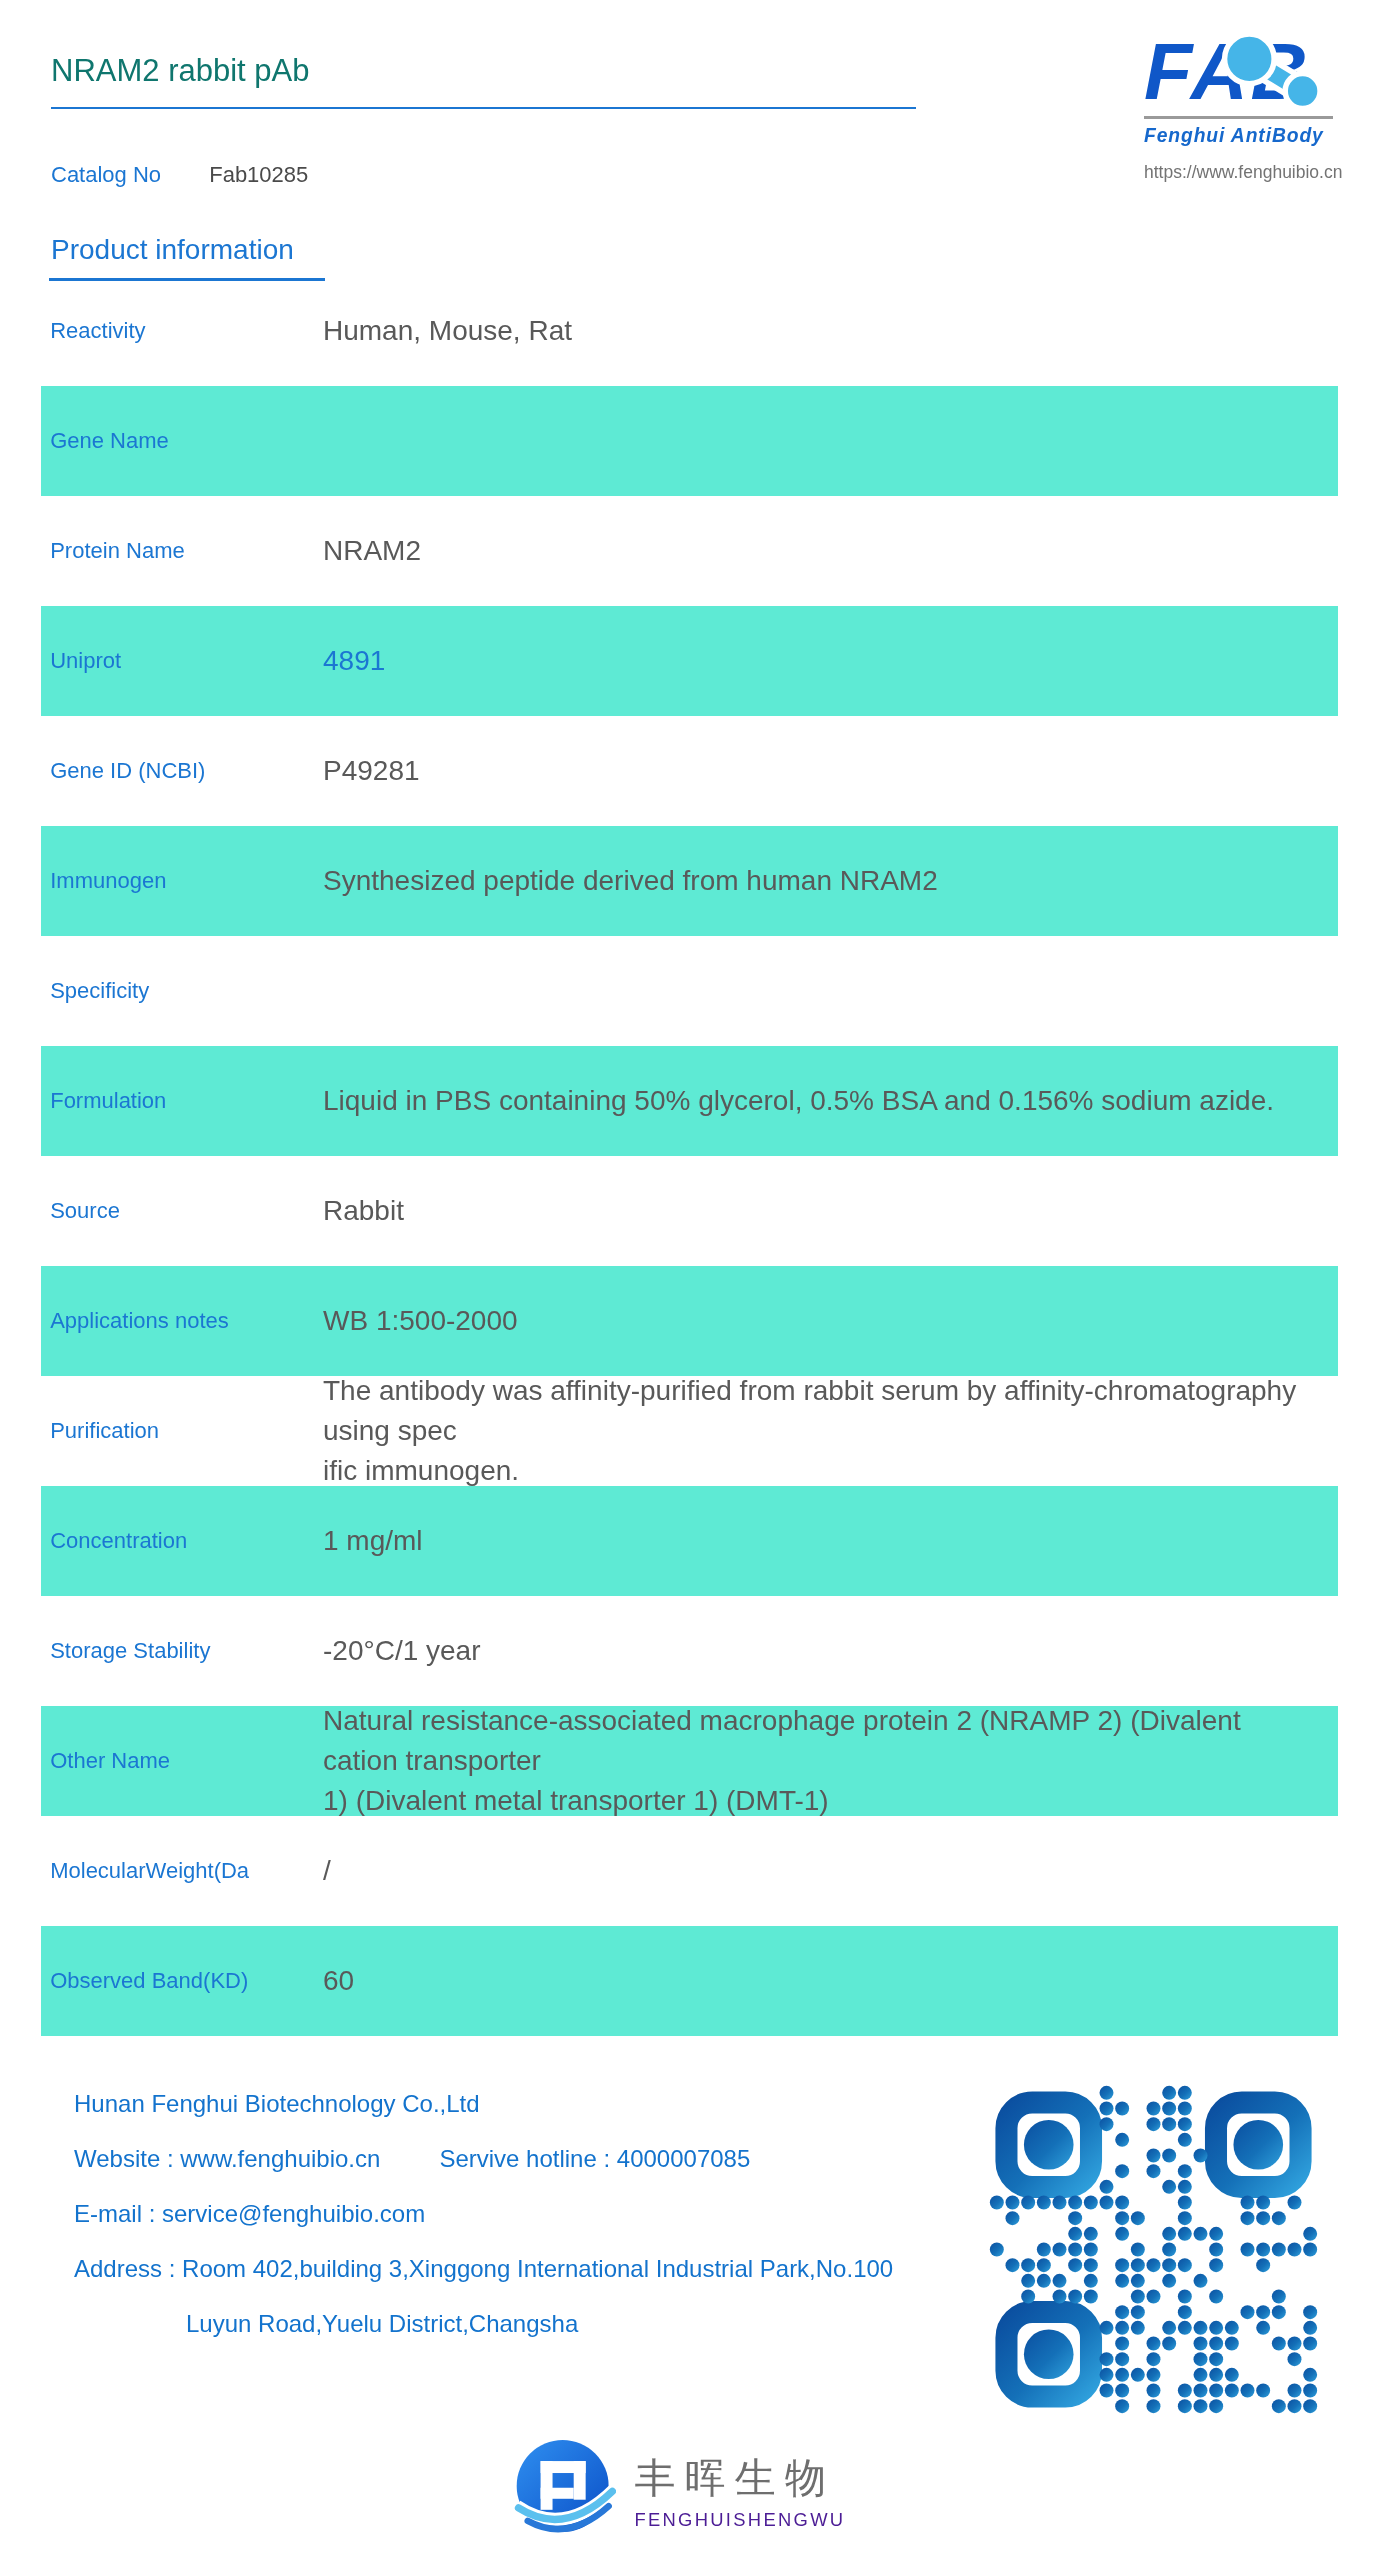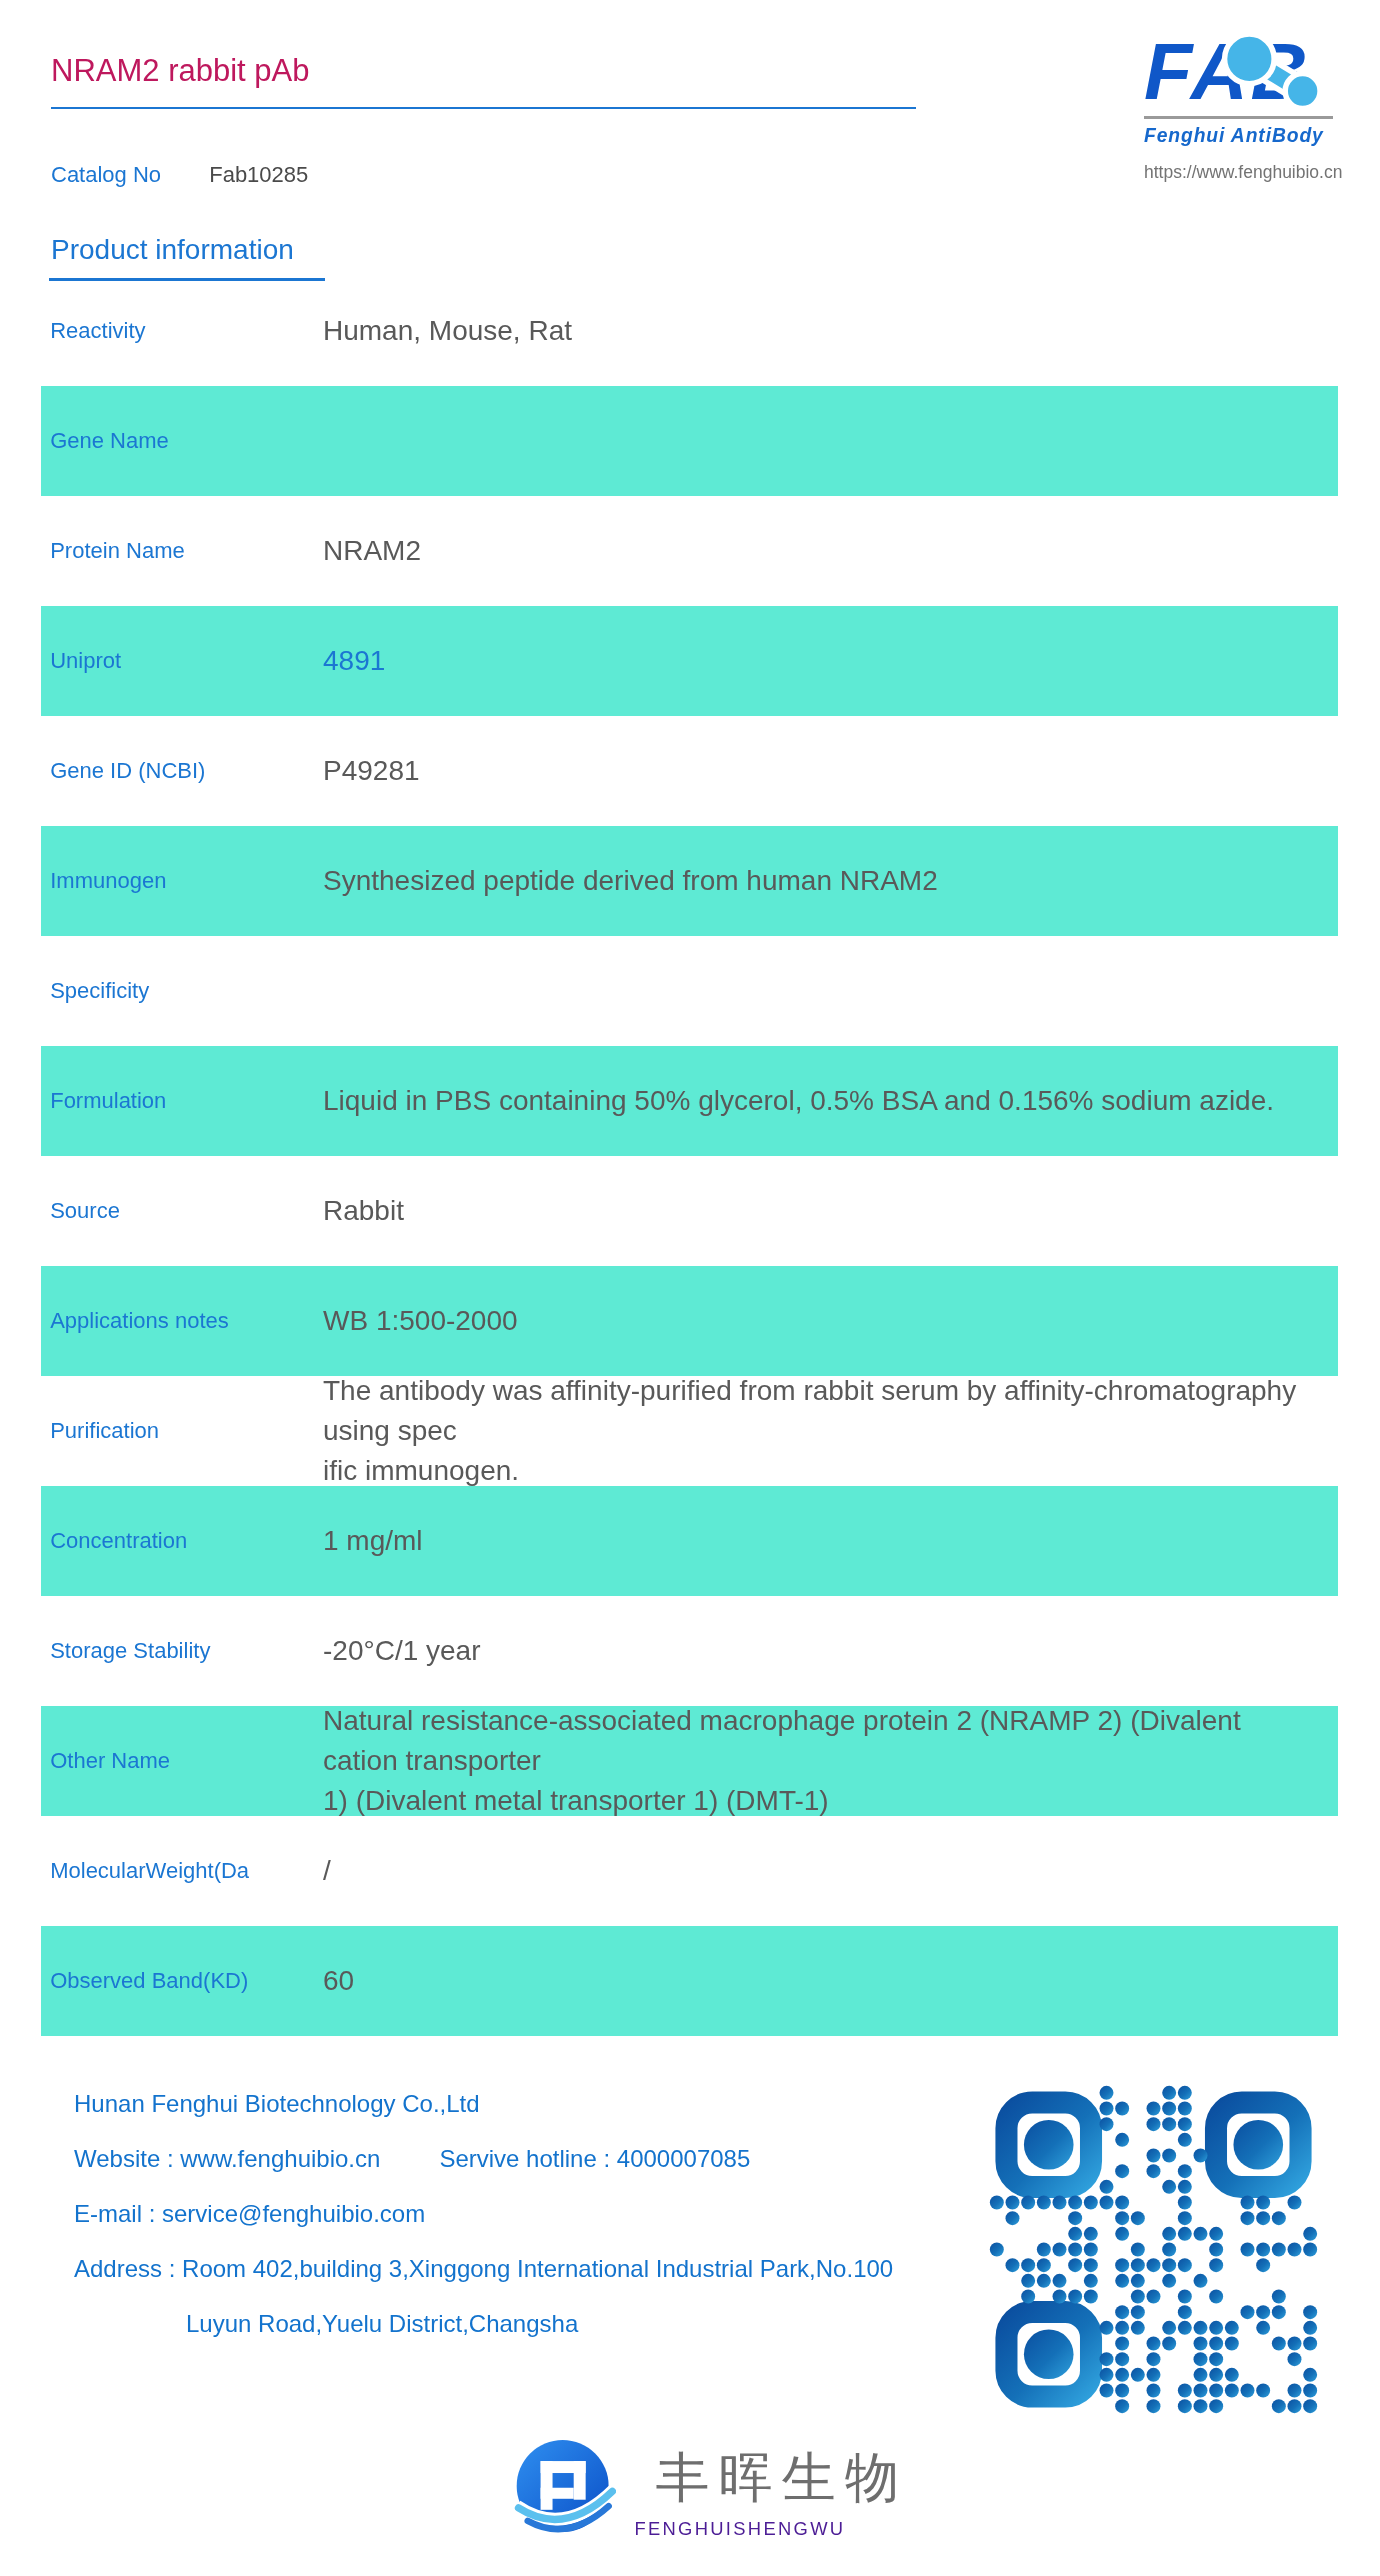--- a/index.html
+++ b/index.html
@@ -1,21 +1,21 @@
 <!DOCTYPE html>
 <html style="font-size:14.7px"><head>
 <meta charset="utf-8">
 <style>
   * { margin:0; padding:0; box-sizing:border-box; }
   html,body { background:#ffffff; }
   body { font-family:"Liberation Sans", sans-serif; }
   .page { position:relative; width:1380px; height:2576px; background:#fff; overflow:hidden; }
 
   
-  .title { position:absolute; left:51px; top:53px; font-size:31px; color:#be185d; font-weight:400; }
+  .title { position:absolute; left:51px; top:53px; font-size:31px; color:#0f766e; font-weight:400; }
   .title-underline { position:absolute; left:51px; top:107px; width:865px; height:1.8px; background:#1b76d2; }
   .brand { position:absolute; left:1144px; top:28px; width:198px; }
   .brand-fab { position:relative; font-size:79px; line-height:88px; font-weight:bold; font-style:italic; color:#0f57c8; letter-spacing:2.8px; }
   .brand-mol { position:absolute; left:72px; top:7.4px; }
   .brand-sep { width:189px; height:2.8px; background:#9a9a9a; margin-top:0px; }
   .brand-name { margin-top:6.4px; font-size:19.3px; font-weight:bold; font-style:italic; color:#1668cc; letter-spacing:0.9px; }
   .brand-url { margin-top:14.7px; font-size:17.5px; color:#737373; }
 
   .catalog { position:absolute; left:51px; top:162px; font-size:22px; }
   .catalog-label { color:#1b76d2; }
@@ -35,21 +35,21 @@
   
   .footer { position:absolute; left:74px; top:2076px; width:911px; color:#1373cd; font-size:24px; }
   .fline { height:55px; display:flex; align-items:center; }
   .fline .hotline { margin-left:59px; }
   .fline.indent { padding-left:112px; }
 
   .qr { position:absolute; left:989px; top:2085px; width:329px; height:329px; }
 
   .company-logo { position:absolute; left:513px; top:2436px; display:flex; align-items:center; }
   .cl-text { margin-left:18.4px; }
-  .cl-cn { font-size:54px; color:#6e6e6e; letter-spacing:9.2px;margin-left:21px; }
+  .cl-cn { font-size:41px; color:#6e6e6e; letter-spacing:9.2px; }
   .cl-en { margin-top:3px; font-size:18.4px; color:#4c1d95; letter-spacing:2.3px; }
 </style>
 </head>
 <body>
 
 <div class="page">
 
   <div class="title">NRAM2 rabbit pAb</div>
   <div class="title-underline"></div>
 

